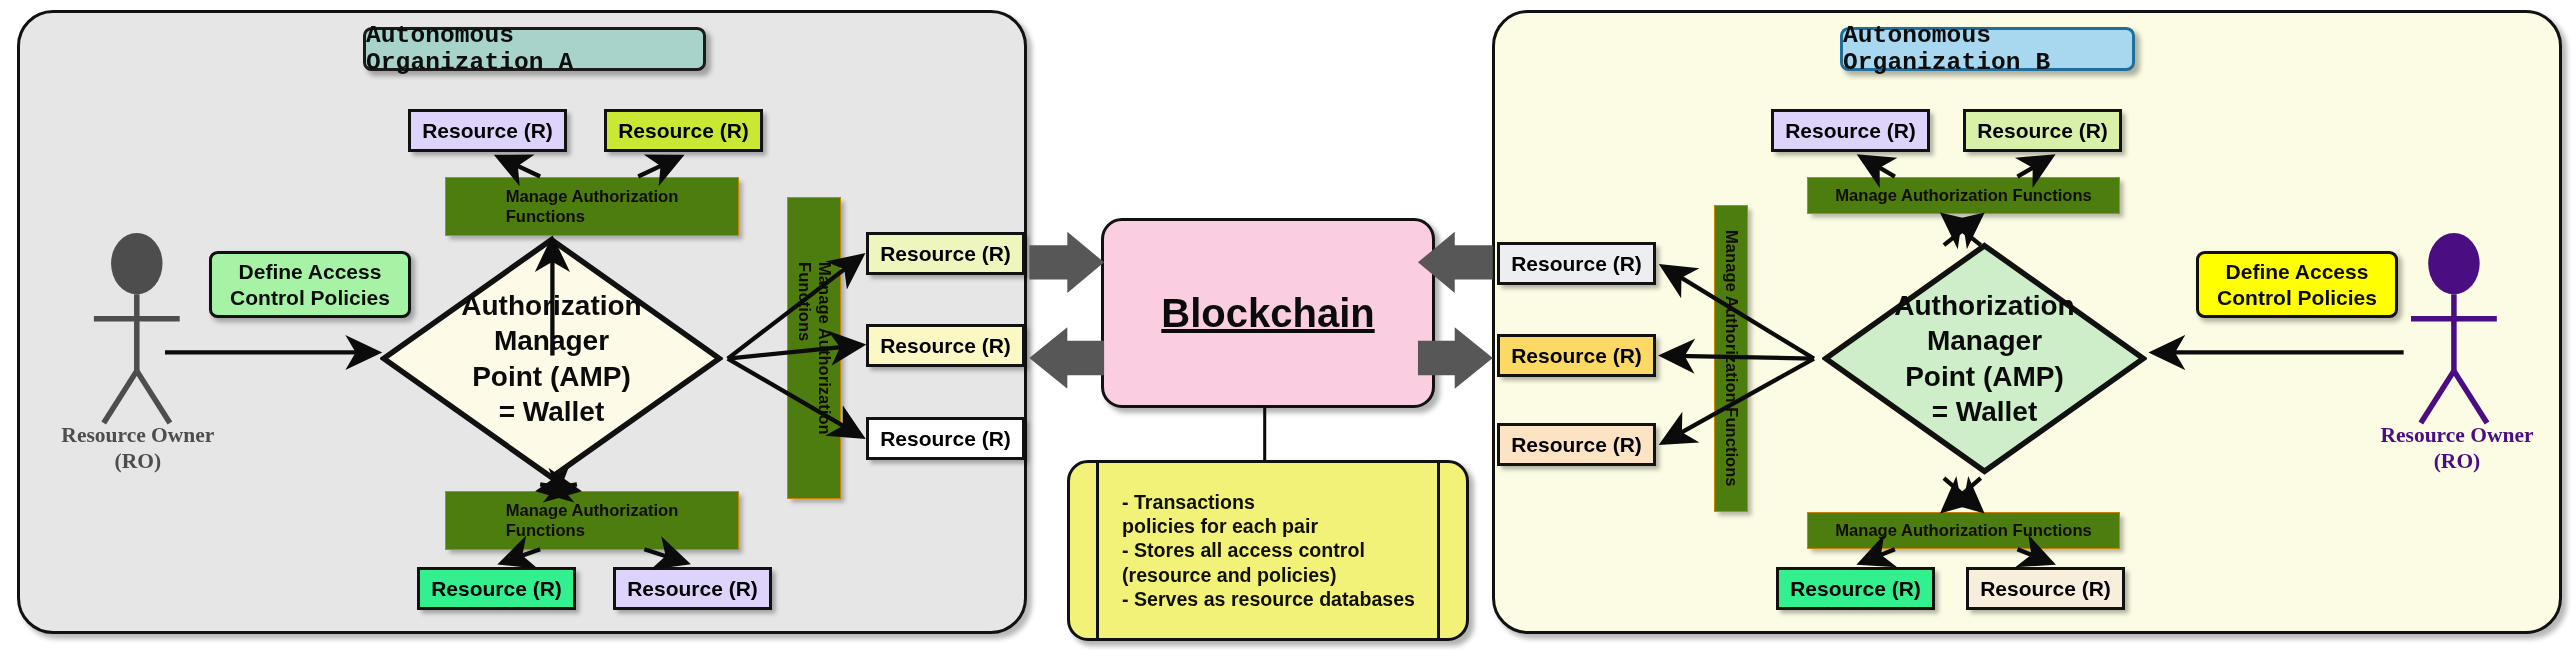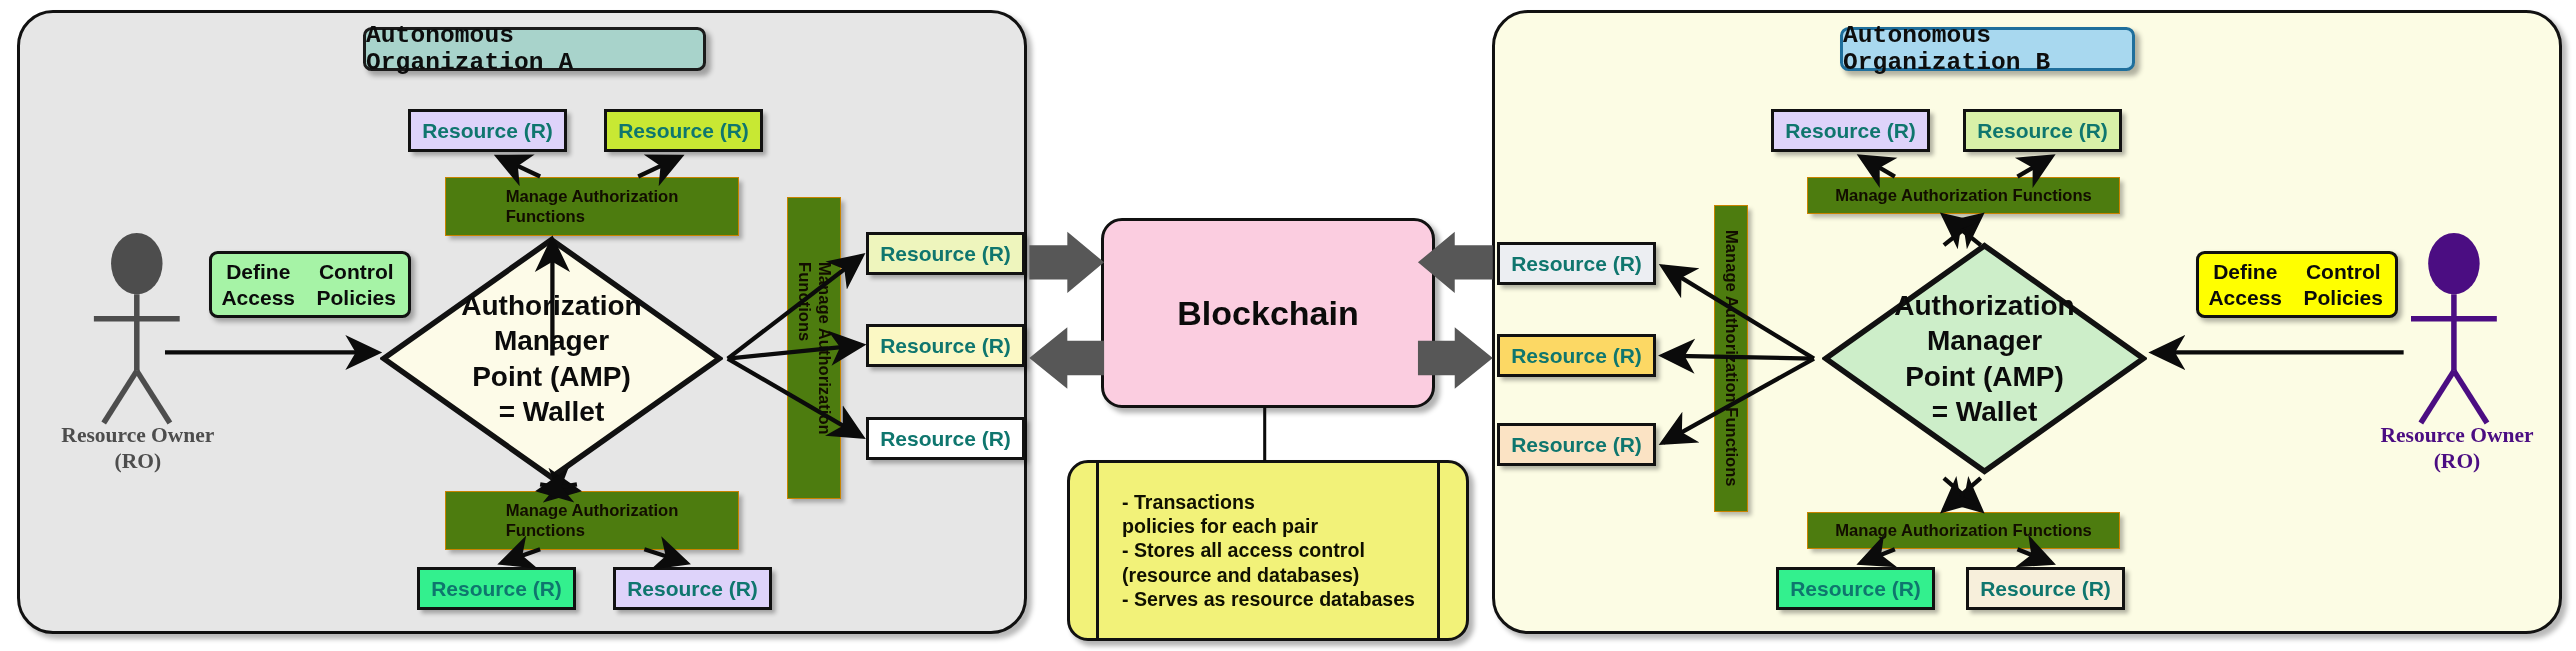--- a/index.html
+++ b/index.html
@@ -16,54 +16,54 @@
 
   
   .org-title{border:3.1px solid #1b1b1b;border-radius:8.6px;display:flex;align-items:center;
              justify-content:center;font-size:24.5px;font-weight:700;color:#0d0d0d;
              box-shadow:4.3px 4.3px 4.9px rgba(0,0,0,.3);letter-spacing:0.1px;font-family:Liberation Mono, monospace;}
   #org-a-title{left:363px;top:27px;width:343px;height:44px;background:#a8d3cb;}
   #org-b-title{left:1840px;top:27px;width:295px;height:44px;background:#a8d8ef;border-color:#1f6f9c;}
 
   
   .res{border:3.1px solid #111;display:flex;align-items:center;justify-content:center;
-       font-size:21px;font-weight:700;color:#0f766e;box-shadow:3.7px 3.7px 4.3px rgba(0,0,0,.3);
+       font-size:21px;font-weight:700;color:#000000;box-shadow:3.7px 3.7px 4.3px rgba(0,0,0,.3);
        white-space:nowrap;}
 
   
   .maf{background:#4d7c0f;border:1.2px solid #c98300;display:flex;align-items:center;
        justify-content:center;text-align:left;font-size:16.6px;font-weight:700;color:#120d00;
        box-shadow:3.7px 3.7px 4.3px rgba(0,0,0,.28);line-height:1.18;}
   .maf-v{writing-mode:vertical-rl;text-orientation:mixed;}
   .maf-v span{display:block;}
 
   
   .diamond-wrap{}
   .diamond-shape{position:absolute;inset:0;}
   .diamond-label{position:absolute;inset:0;display:flex;flex-direction:column;
     align-items:center;justify-content:center;font-size:28px;font-weight:700;color:#0b0b0b;
     line-height:1.26;text-align:center;}
 
   
-  .policy{border:3.1px solid #111;border-radius:8.6px;display:flex;flex-direction:row;
+  .policy{border:3.1px solid #111;border-radius:8.6px;display:flex;flex-direction:column;
           align-items:center;justify-content:center;font-size:21px;font-weight:700;
           color:#0b0b0b;line-height:1.2;box-shadow:3.7px 3.7px 4.9px rgba(0,0,0,.3);text-align:center;}
   #policy-a{left:209px;top:251px;width:202px;height:67px;background:#a6f3a6;}
   #policy-b{left:2196px;top:251px;width:202px;height:67px;background:#ffff00;}
 
   
   .actor-label{position:absolute;text-align:center;font-size:21.5px;font-weight:700;line-height:1.2;font-family:Liberation Serif, serif;}
   #actor-a-label{left:18.4px;top:423px;width:239px;color:#4d4d4d;}
   #actor-b-label{left:2325px;top:423px;width:264px;color:#4b0d82;}
 
   
   #blockchain{left:1101px;top:218px;width:334px;height:190px;background:#fbcde0;
       border:3.7px solid #111;border-radius:21px;display:flex;align-items:center;
-      justify-content:center;font-size:34px;font-weight:700;color:#0b0b0b;
-      box-shadow:4.9px 4.9px 5.5px rgba(0,0,0,.3);}
+      justify-content:center;font-size:40px;font-weight:700;color:#0b0b0b;
+      box-shadow:4.9px 4.9px 5.5px rgba(0,0,0,.3);text-decoration:underline;}
 
   
   #bc-note{left:1067px;top:460px;width:402px;height:181px;background:#f2f279;
       border:3.7px solid #111;border-radius:21px;box-shadow:4.9px 4.9px 5.5px rgba(0,0,0,.3);
       display:flex;align-items:center;}
   #bc-note .note-inner{padding-left:52px;padding-right:24.5px;font-size:19.6px;font-weight:700;
       color:#101000;line-height:1.24;}
   #bc-note .rule{position:absolute;top:0;bottom:0;width:0;border-left:3.1px solid #111;}
   .note-line{white-space:nowrap;}
 
@@ -134,21 +134,21 @@
 
   <div class="abs" id="blockchain">Blockchain</div>
 
   <div class="abs" id="bc-note">
     <div class="rule" style="left:26px;"></div>
     <div class="rule" style="right:26px;"></div>
     <div class="note-inner">
       <div class="note-line">- Transactions</div>
       <div class="note-line">policies for each pair</div>
       <div class="note-line">- Stores all access control</div>
-      <div class="note-line">(resource and databases)</div>
+      <div class="note-line">(resource and policies)</div>
       <div class="note-line">- Serves as resource databases</div>
     </div>
   </div>
 
   <div class="abs org" id="org-b"></div>
 
   <div class="abs org-title" id="org-b-title">Autonomous Organization B</div>
 
   <div class="actor-label" id="actor-b-label">
     <div>Resource Owner</div>

